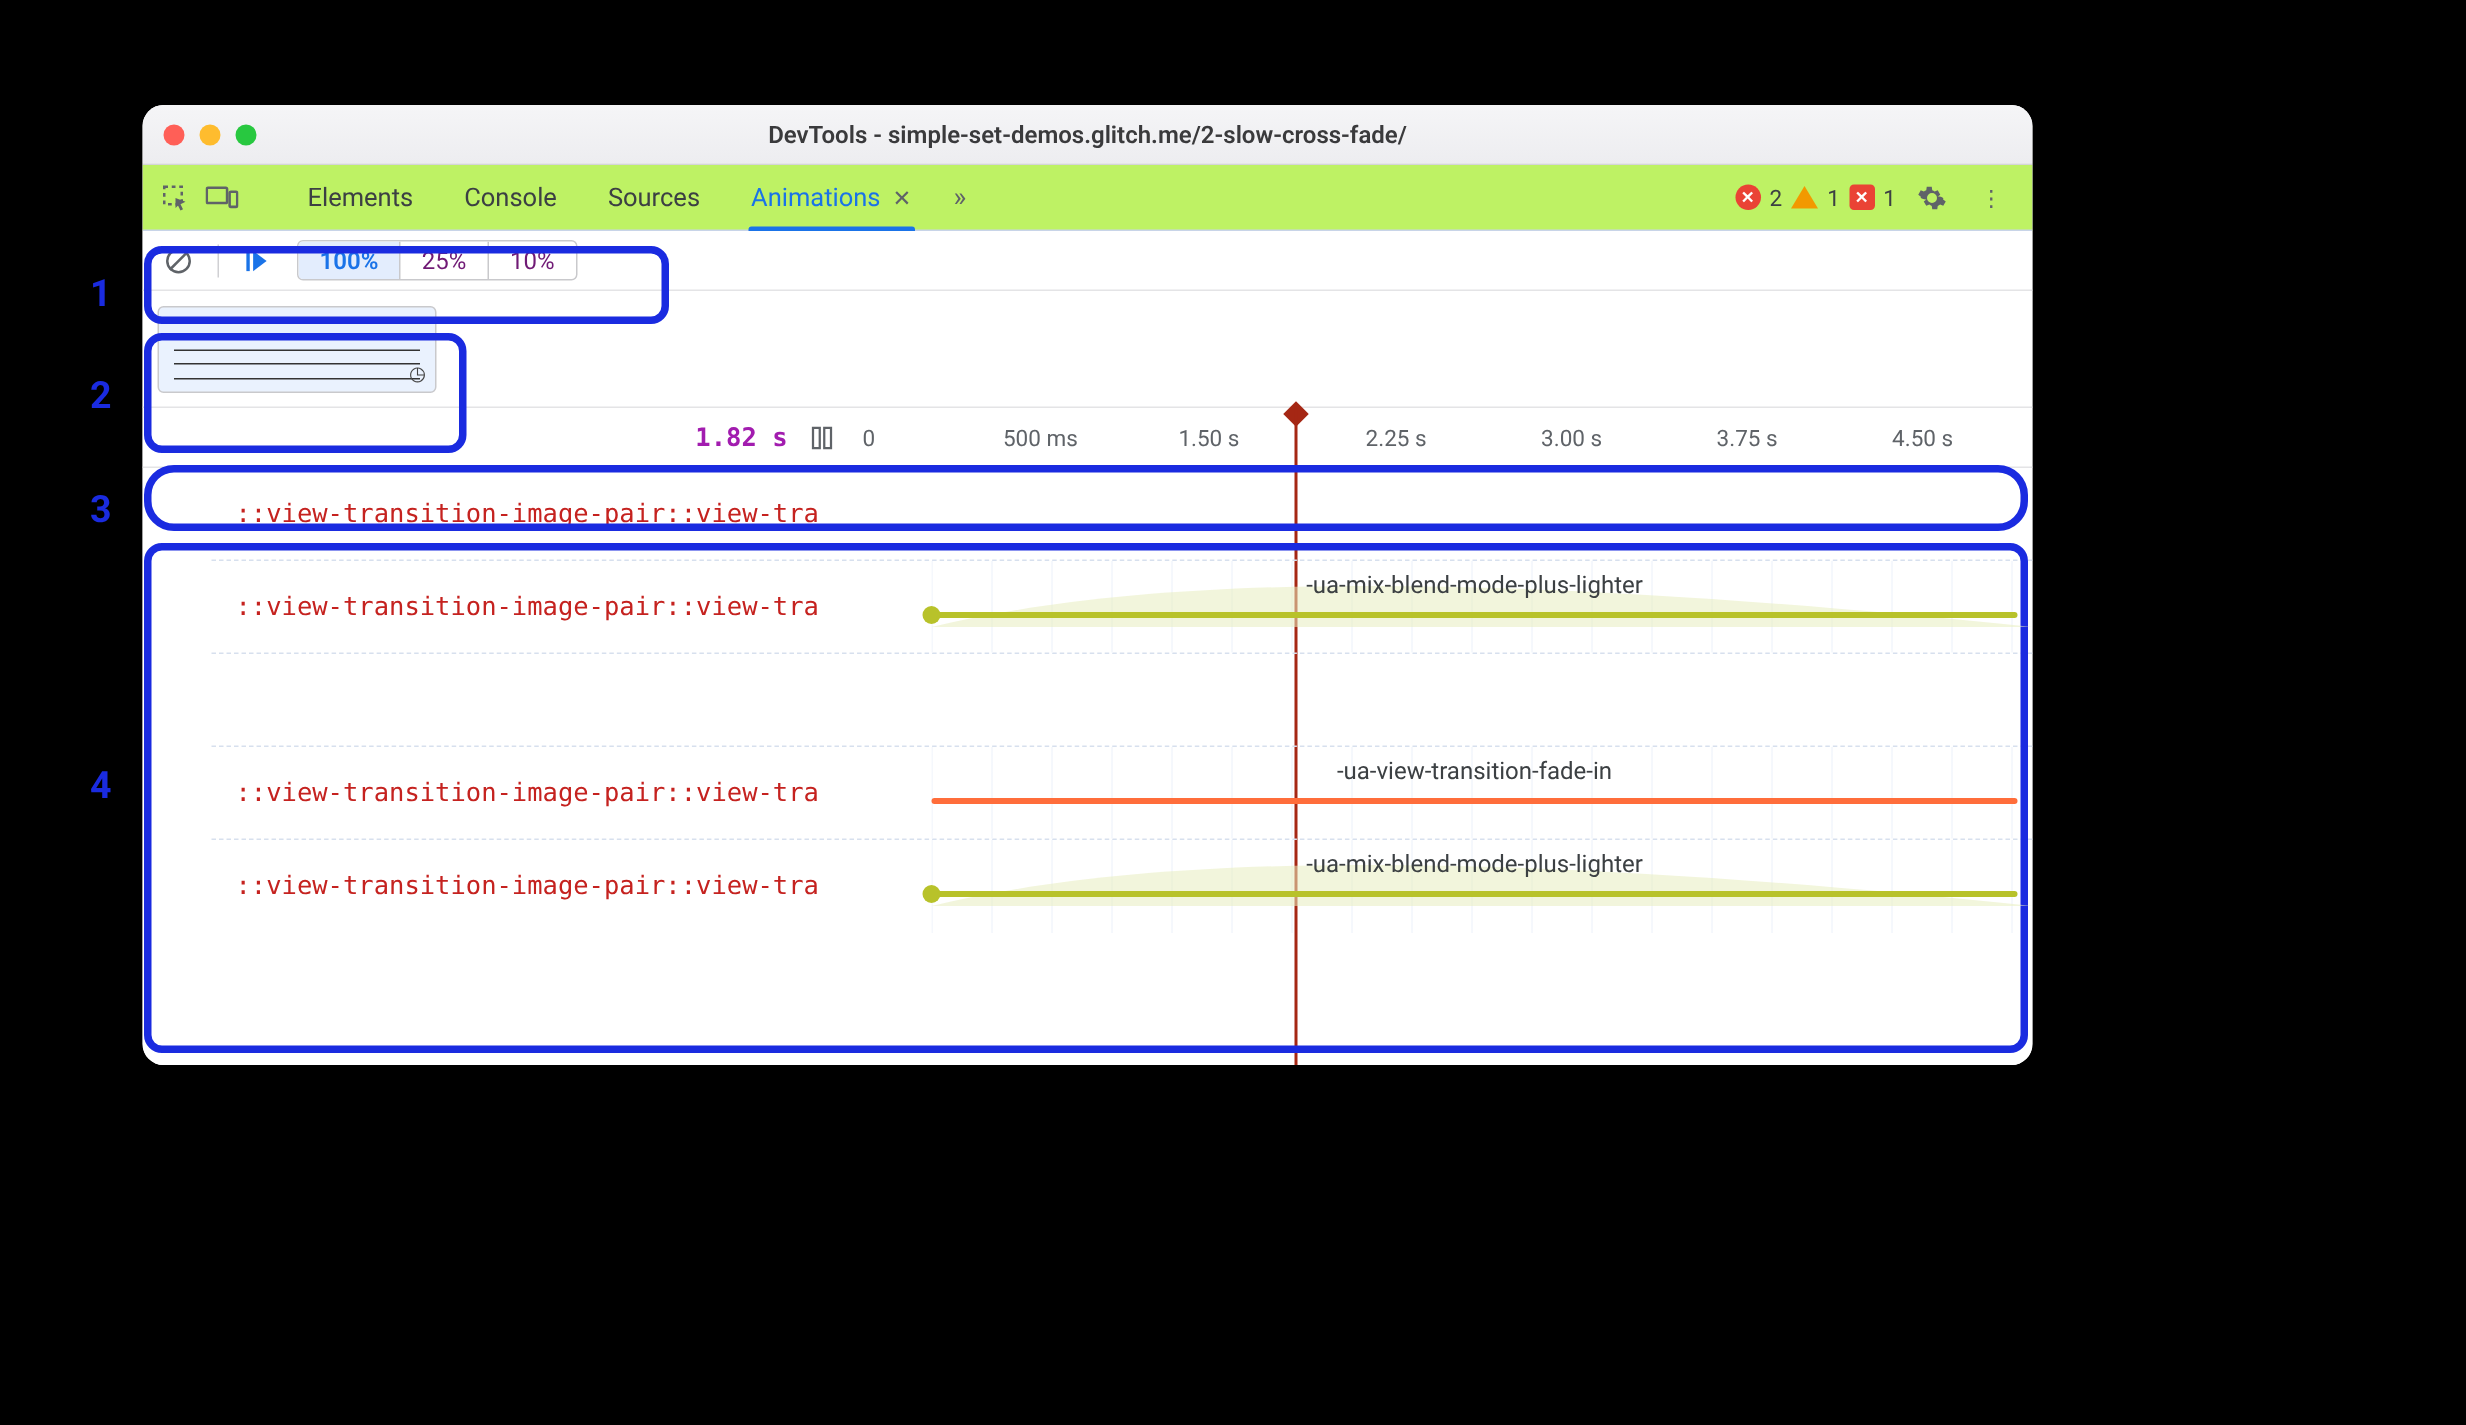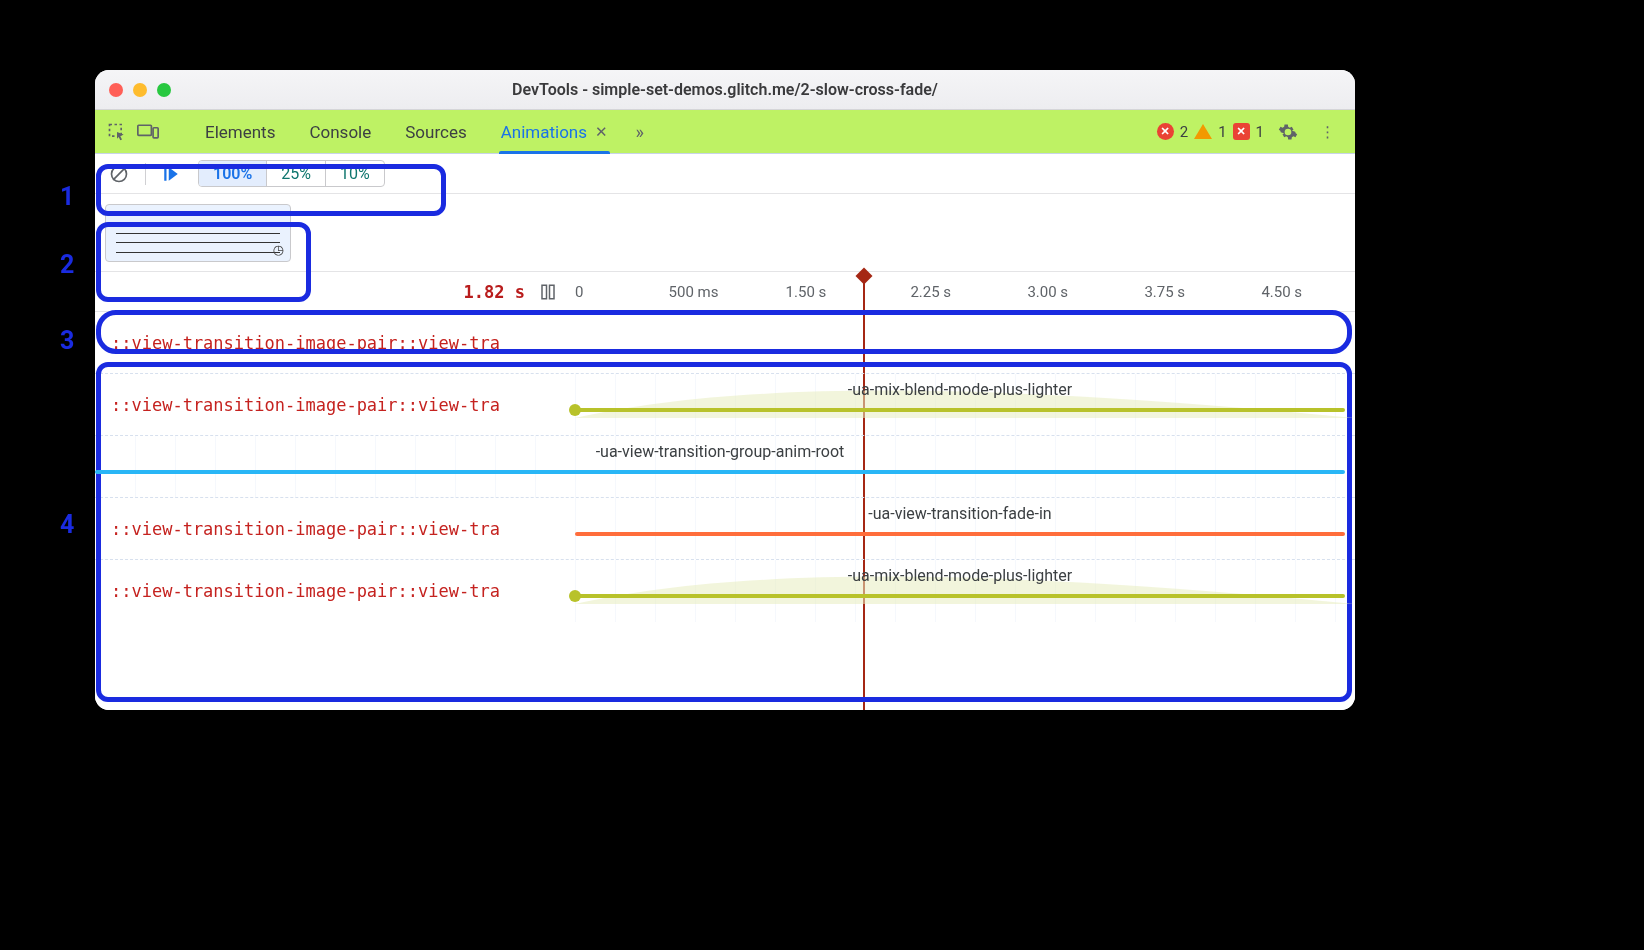--- a/index.html
+++ b/index.html
@@ -74,43 +74,43 @@
 
   
   .panel{flex:1;position:relative;background:#fff;}
 
   
   .anim-toolbar{
     height:40px;border-bottom:1px solid #e4e4e6;display:flex;align-items:center;padding:0 8px;gap:4px;
   }
   .btn{display:flex;align-items:center;justify-content:center;padding:4px 6px;color:#5f6368;border-radius:4px;}
   .speed-group{display:flex;border:1px solid #c9c9cc;border-radius:4px;overflow:hidden;margin-left:8px;}
-  .speed{padding:3px 14px;font-size:16px;color:#0f766e;border-left:1px solid #c9c9cc;}
+  .speed{padding:3px 14px;font-size:16px;color:#701a75;border-left:1px solid #c9c9cc;}
   .speed:first-child{border-left:none;}
   .speed.sel{background:#e3edfd;color:#1a73e8;font-weight:600;}
 
   
   .buffer-row{height:78px;border-bottom:1px solid #e4e4e6;display:flex;align-items:flex-start;padding:10px;}
   .buffer-thumb{width:186px;height:58px;border:1px solid #c9c9cc;border-radius:4px;background:#eaf2fe;padding:7px 10px;display:flex;flex-direction:column;justify-content:space-between;position:relative;}
   .buffer-thumb .line{height:1px;background:#333;margin:1px 0;}
   .buffer-clock{position:absolute;right:6px;bottom:4px;color:#444;font-size:13px;}
 
   
   .timeline-header{height:40px;border-bottom:1px solid #e4e4e6;display:flex;align-items:center;position:relative;}
   .th-left{width:480px;display:flex;align-items:center;justify-content:flex-end;padding-right:18px;gap:14px;}
-  .th-time{font-family:ui-monospace,Menlo,monospace;font-size:17px;font-weight:600;color:#b91c1c;}
+  .th-time{font-family:ui-monospace,Menlo,monospace;font-size:17px;font-weight:600;color:#a21caf;}
   .th-pause{color:#5f6368;}
   .th-ticks{flex:1;position:relative;height:100%;}
   .tick{position:absolute;top:50%;transform:translateY(-50%);font-size:15px;color:#5f6368;white-space:nowrap;}
   .playhead-diamond{position:absolute;top:-2px;width:12px;height:12px;background:#a52714;transform:translateX(-50%) rotate(45deg);}
   .playhead-line{position:absolute;top:0;bottom:-400px;width:2px;background:#a52714;transform:translateX(-50%);}
 
   
   .tracks{position:relative;}
-  .track{height:62px;display:flex;align-items:center;border-bottom:1px dashed #d7e0ee;position:relative;}
+  .track{height:62px;display:flex;align-items:center;border-bottom:1px dashed #d7e0ee;position:relative;margin-left:46px;}
   .track:last-child{border-bottom:none;}
   .track-left{width:480px;padding-left:16px;font-family:ui-monospace,Menlo,monospace;font-size:17px;color:#c5221f;white-space:nowrap;overflow:hidden;}
   .track-right{flex:1;position:relative;height:100%;}
   .stripes{position:absolute;inset:0;background:repeating-linear-gradient(90deg,#f4f7fc 0,#f4f7fc 1px,transparent 1px,transparent 40px);opacity:.9;}
   .bar-label{position:absolute;left:0;right:10px;top:6px;text-align:center;font-size:16px;color:#3c4043;z-index:2;pointer-events:none;}
   .bar{position:absolute;height:4px;top:34px;border-radius:2px;z-index:2;}
   .bar .dot{position:absolute;left:-6px;top:-4px;width:12px;height:12px;border-radius:50%;}
   .curve{position:absolute;left:0;right:0;top:4px;height:40px;z-index:1;opacity:.55;}
 
   
@@ -250,25 +250,20 @@
                   <path d="M0 40 C 20 5, 50 2, 100 40 Z" fill="#e8eec0"></path>
                 </svg>
               </div>
               <div class="bar-label">-ua-mix-blend-mode-plus-lighter</div>
               <div class="bar" style="left: 0px; right: 10px; background: rgb(184, 194, 42);">
                 <span class="dot" style="background: rgb(184, 194, 42);"></span>
               </div>
             </div>
           </div>
           <div class="track">
-            <div class="track-right">
-              <div class="stripes"></div>
-              <div class="bar-label">-ua-view-transition-group-anim-root</div>
-              <div class="bar" style="left: 0px; right: 10px; background: rgb(41, 182, 246);"></div>
-            </div>
           </div>
           <div class="track">
             <div class="track-left">::view-transition-image-pair::view-tra</div>
             <div class="track-right">
               <div class="stripes"></div>
               <div class="bar-label">-ua-view-transition-fade-in</div>
               <div class="bar" style="left: 0px; right: 10px; background: rgb(255, 109, 59);"></div>
             </div>
           </div>
           <div class="track">

